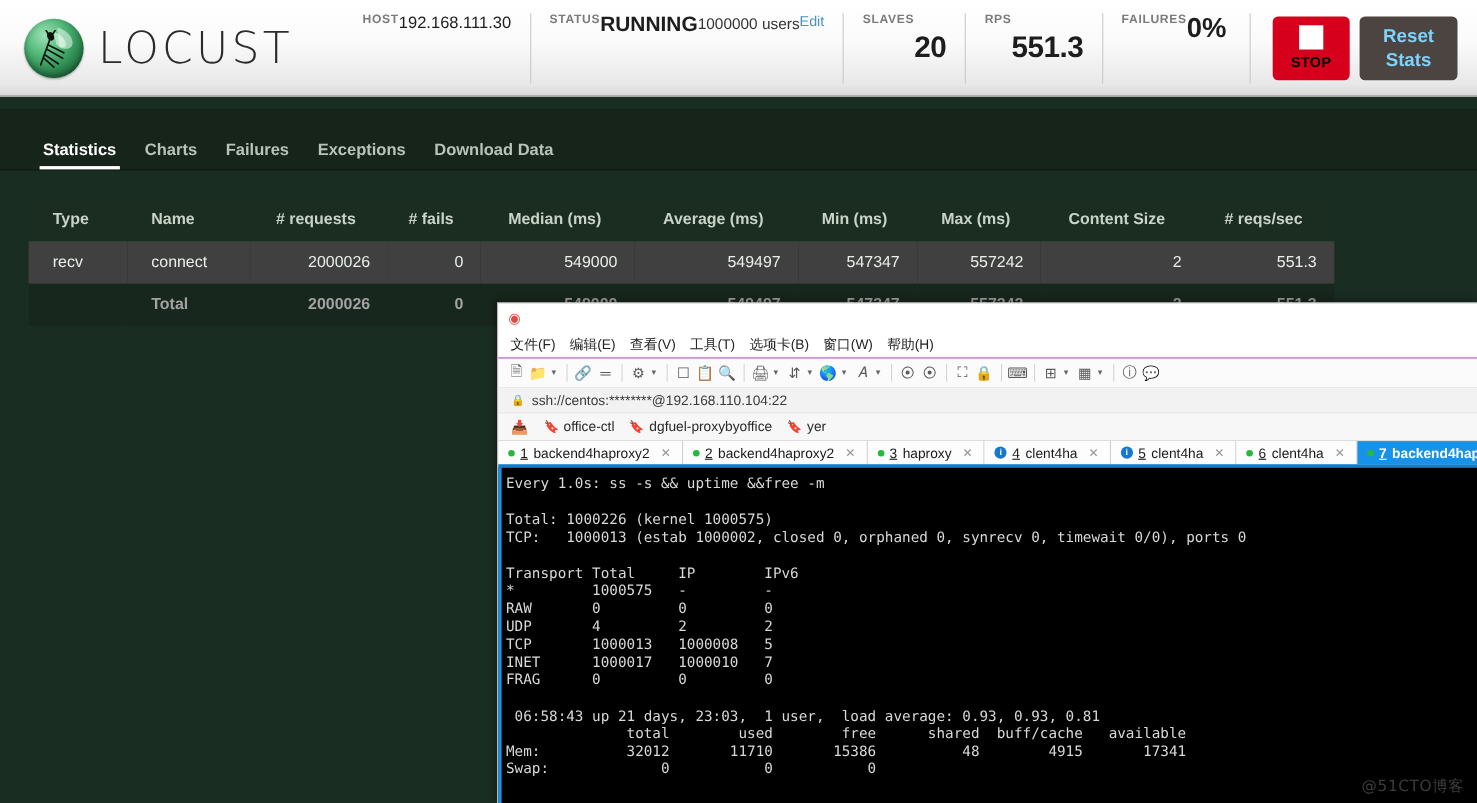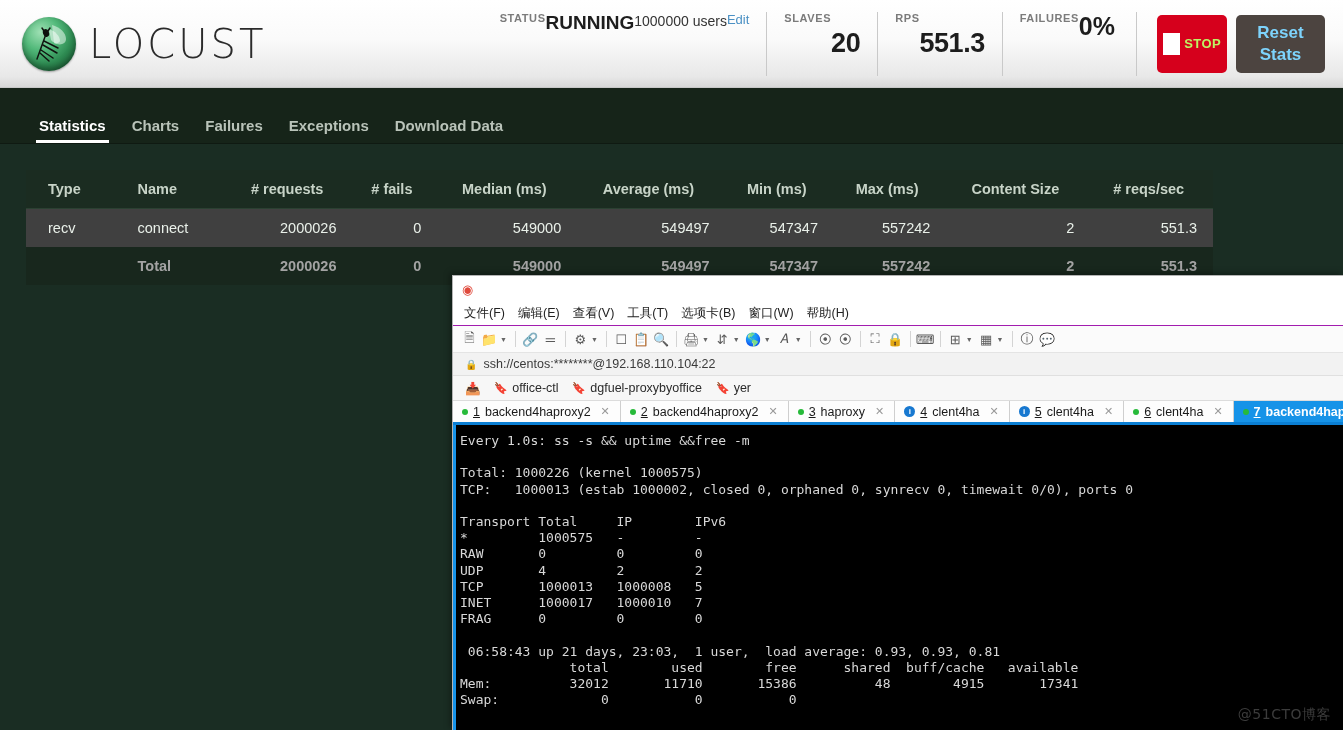--- a/index.html
+++ b/index.html
@@ -56,36 +56,37 @@
   .lc-stat .v { font-size: 15px; color: #1d1d1d; line-height: 1.15; }
   .lc-stat .v.big { font-size: 27px; font-weight: bold; letter-spacing: -.5px; margin-top: 16px; }
   .lc-stat .v.status { font-size: 19px; font-weight: bold; line-height: 1.2; }
   .lc-stat .sub { font-size: 14px; color: #333; line-height: 1.3; }
   .lc-stat .editlink { font-size: 13px; color: #4a90c4; cursor: pointer; line-height: 1.3; }
   .lc-stat.failures .v { font-size: 25px; font-weight: bold; }
 
   .lc-buttons { display: flex; align-items: center; gap: 9px; padding: 0 18px 0 20px; border-left: 1px solid #c9c9c9; margin-left: 4px; height: 64px; }
   .btn-stop {
     width: 70px; height: 58px; border-radius: 5px; border: none;
-    background: #d6001c; color: #bef264; cursor: pointer;
-    display: flex; align-items: center; justify-content: center; gap: 4px;
+    background: #d6001c; color: #000000; cursor: pointer;
+    display: flex; flex-direction: column; align-items: center; justify-content: center; gap: 4px;
     font-weight: bold; font-size: 13px; letter-spacing: .4px;
   }
   .btn-stop .sq { width: 22px; height: 22px; background: #fff; }
   .btn-reset {
     width: 89px; height: 58px; border-radius: 5px; border: none;
     background: #4c4440; color: #7dd3fc; cursor: pointer;
     font-weight: bold; font-size: 17px; line-height: 1.25;
   }
 
   
   .lc-nav {
     height: 56px; background: #162419;
     display: flex; align-items: flex-end; padding-left: 26px;
     border-bottom: 1px solid #0f1a12;
+    margin-top: 11px;
   }
   .lc-tab {
     padding: 0 13px 9px 13px; font-size: 15px; color: #b9c3b9;
     cursor: pointer; font-weight: bold; position: relative;
   }
   .lc-tab.active { color: #fff; }
   .lc-tab.active::after {
     content: ""; position: absolute; left: 10px; right: 10px; bottom: 0;
     height: 3px; background: #fff;
   }
@@ -213,20 +214,24 @@
             <line x1="19" y1="33" x2="31" y2="41"></line>
             <line x1="18" y1="36" x2="27" y2="44"></line>
           </g>
           <ellipse cx="24" cy="16" rx="3" ry="4" fill="#0d120d" transform="rotate(-20 24 16)"></ellipse>
         </svg>
       </div>
       <div class="lc-wordmark">LOCUST</div>
     </div>
 
     <div class="lc-stats">
+      <div class="lc-stat">
+        <div class="k">HOST</div>
+        <div class="v">192.168.111.30</div>
+      </div>
       <div class="lc-stat">
         <div class="k">STATUS</div>
         <div class="v status">RUNNING</div>
         <div class="sub">1000000 users</div>
         <div class="editlink">Edit</div>
       </div>
       <div class="lc-stat">
         <div class="k">SLAVES</div>
         <div class="v big">20</div>
       </div>

